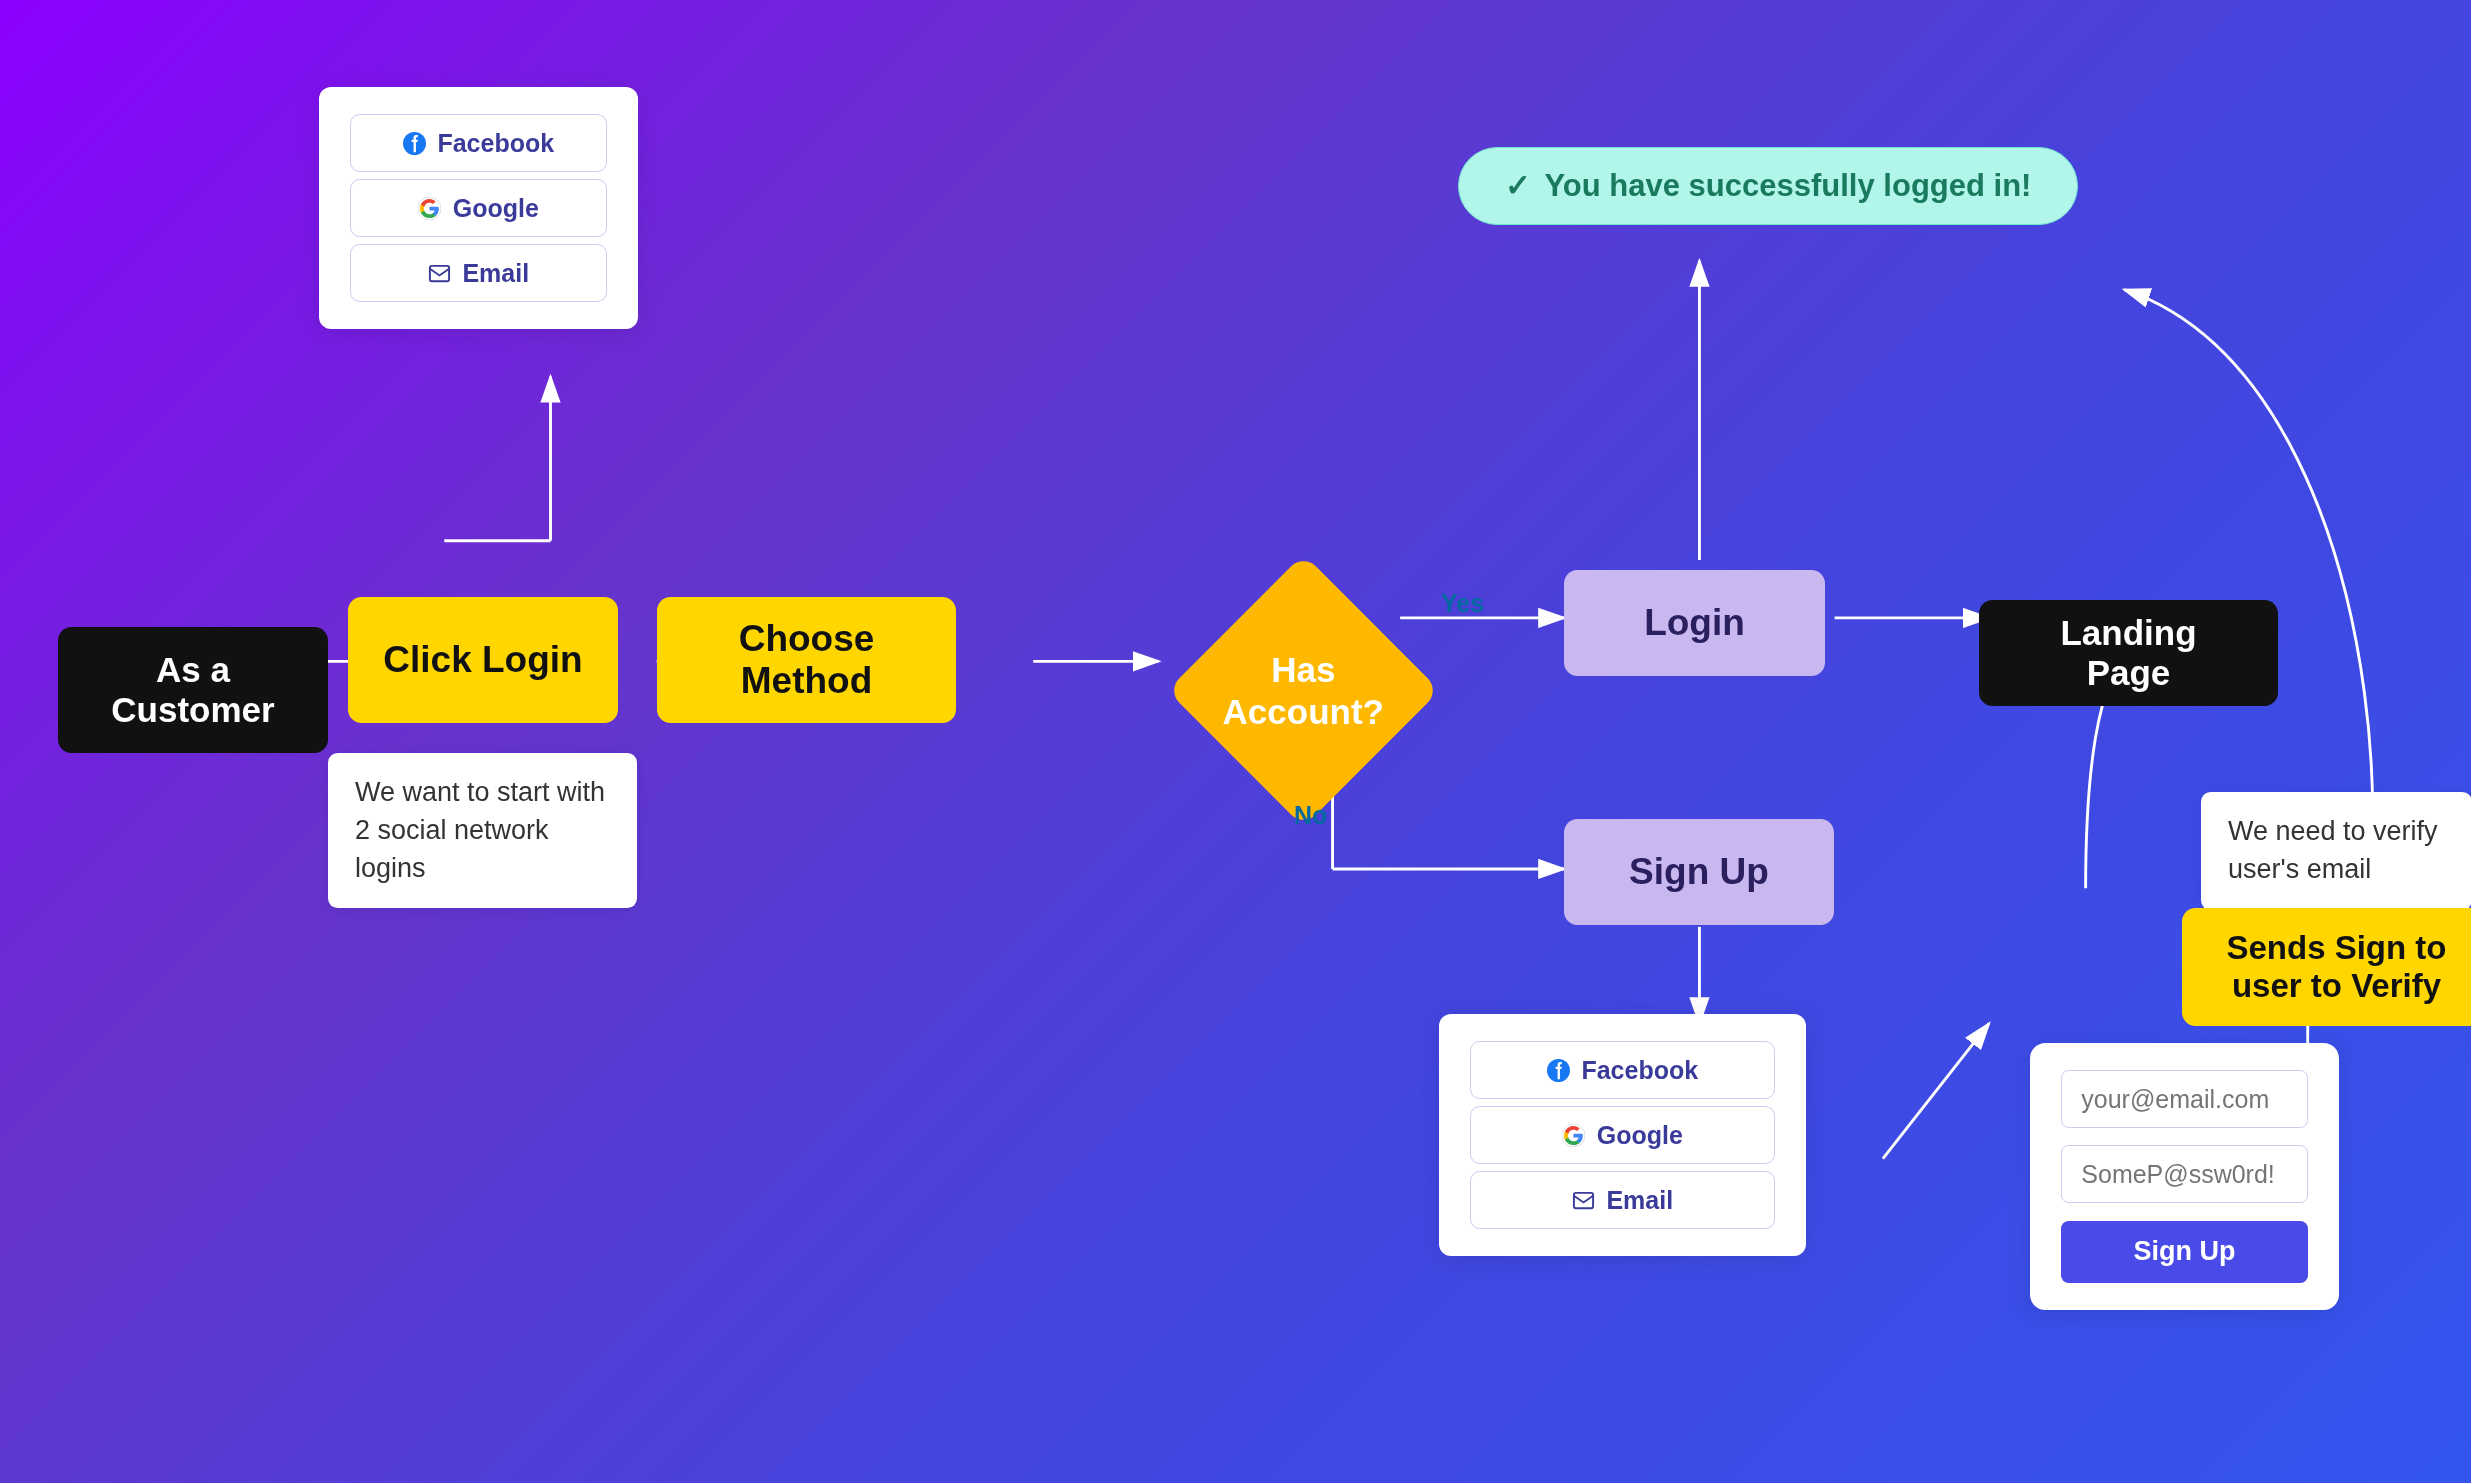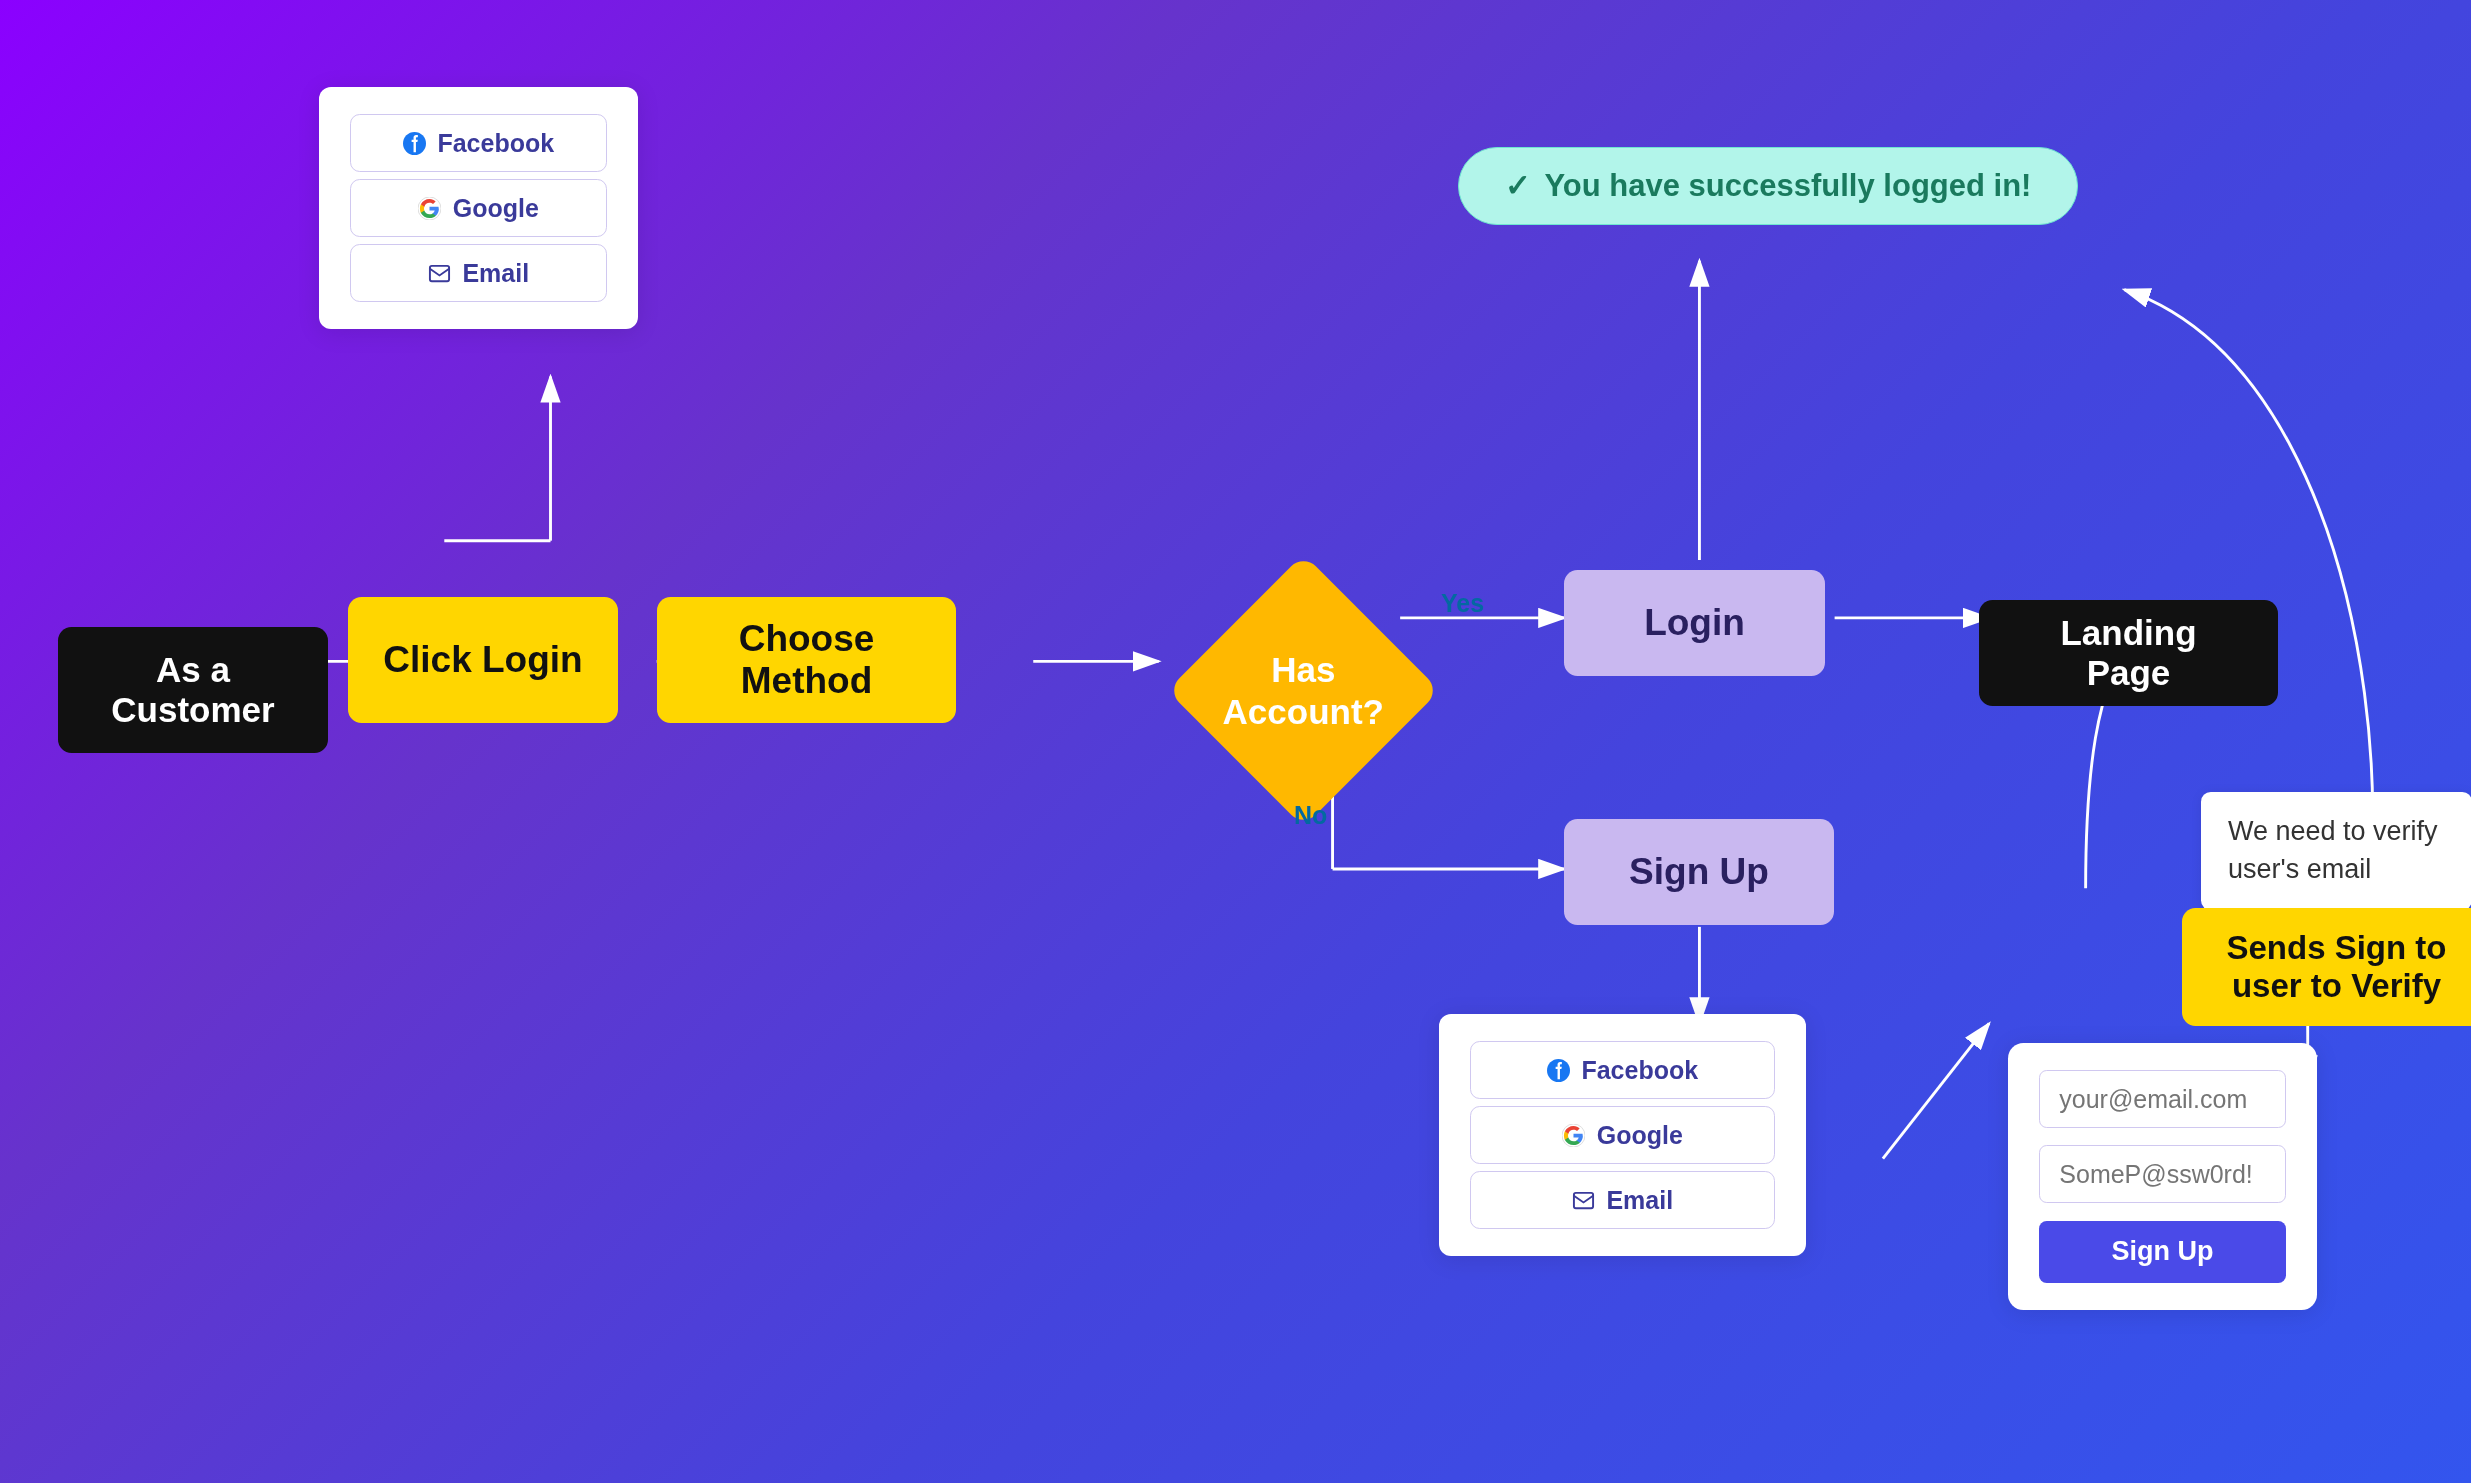--- a/index.html
+++ b/index.html
@@ -113,20 +113,21 @@
       border: 1.9px solid #6ee7d0;
     }
     .signup-form {
       background: #fff;
       border-radius: 15.4px;
       padding: 27px 31px;
       display: flex;
       flex-direction: column;
       gap: 17.4px;
       box-shadow: 0 3.9px 23px rgba(0,0,0,0.10);
+      margin-left: 22px;
     }
     .form-input {
       border: 1.4px solid #d0c8f0;
       border-radius: 7.7px;
       font-size: 25px;
       color: #444;
       padding: 13.5px 19.3px;
       background: #fff;
       min-width: 212px;
     }
@@ -230,20 +231,23 @@
     </div>
     <div class="card-btn">
       <svg width="23" height="23" viewBox="0 0 24 24">
           <rect x="2" y="4" width="20" height="16" rx="2" fill="none" stroke="#3a3a9a" stroke-width="2"></rect>
           <path d="M2 7l10 7 10-7" stroke="#3a3a9a" stroke-width="2" fill="none"></path>
         </svg>
       <span>Email</span>
     </div>
   </div>
 
+  <div class="note-box" style="position:absolute; left:328px; top:753px;">
+    <span>We want to start with 2 social network logins</span>
+  </div>
 
   <div style="position:absolute; left:1168px; top:555px; width:270px; height:270px; display:flex; align-items:center; justify-content:center;">
     <div class="node-diamond">
       <div class="node-diamond-inner">
         <div>Has</div>
         <div>Account?</div>
       </div>
     </div>
   </div>
 

